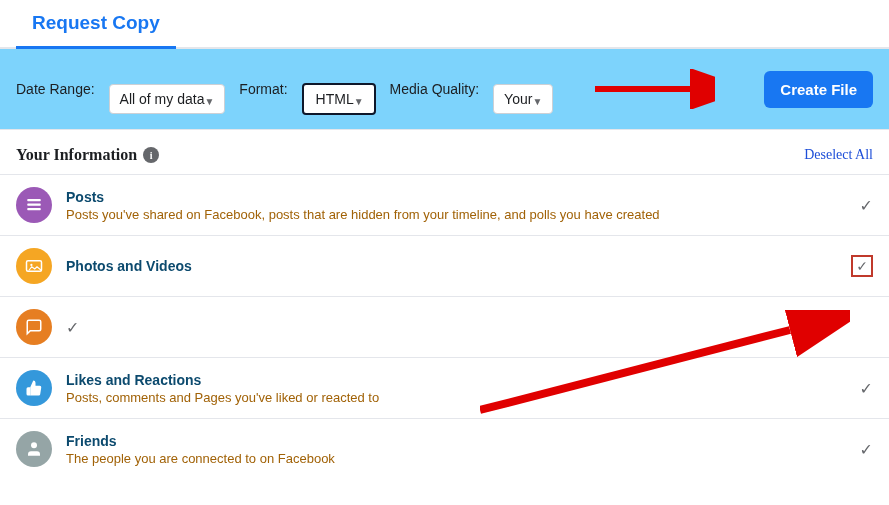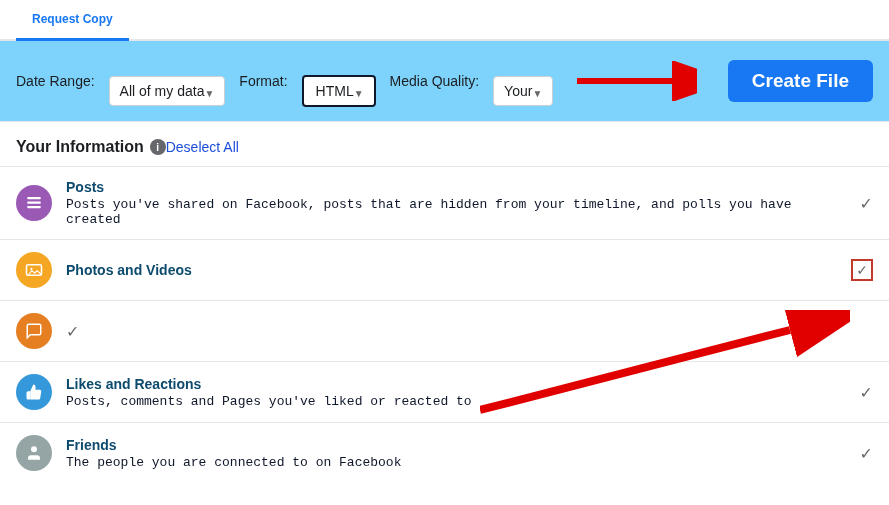--- a/index.html
+++ b/index.html
@@ -6,21 +6,21 @@
     body { font-family: -apple-system, BlinkMacSystemFont, 'Segoe UI', Helvetica, Arial, sans-serif; background: #fff; color: #1c1e21; font-size: 14px; }
 
     .tabs {
       display: flex;
       border-bottom: 2px solid #e4e6eb;
       padding: 0 16px;
     }
     .tab {
       padding: 12px 16px;
       cursor: pointer;
-      font-size: 12px;
+      font-size: 19px;
       color: #65676b;
       border-bottom: 3px solid transparent;
       margin-bottom: -2px;
     }
     .tab.active {
       color: #1877f2;
       border-bottom: 3px solid #1877f2;
       font-weight: 600;
     }
 
@@ -57,30 +57,32 @@
     .dropdown .chevron {
       font-size: 10px;
       color: #65676b;
     }
     .create-file-btn {
       margin-left: auto;
       background: #1877f2;
       color: #fff;
       border: none;
       border-radius: 6px;
-      padding: 10px 24px;
-      font-size: 19px;
+      padding: 10px 16px;
+      font-size: 15px;
       font-weight: 600;
       cursor: pointer;
     }
 
     .section-header {
       display: flex;
+      justify-content: space-between;
       align-items: center;
       padding: 16px 16px 10px 16px;
+      font-family: Liberation Serif, serif;
     }
     .section-title {
       font-size: 16px;
       font-weight: 600;
       color: #1c1e21;
       display: flex;
       align-items: center;
       gap: 6px;
     }
     .info-icon {
@@ -130,23 +132,22 @@
     .item-content {
       flex: 1;
     }
     .item-name {
       font-size: 14px;
       font-weight: 600;
       color: #0c4a6e;
     }
     .item-desc {
       font-size: 13px;
-      color: #0f172a;
+      color: #a16207;
       margin-top: 2px;
-      font-family: Liberation Mono, monospace;
     }
     .item-check {
       font-size: 16px;
       color: #65676b;
     }
     .item-check-box {
       width: 22px;
       height: 22px;
       border: 2px solid #c0392b;
       display: flex;

